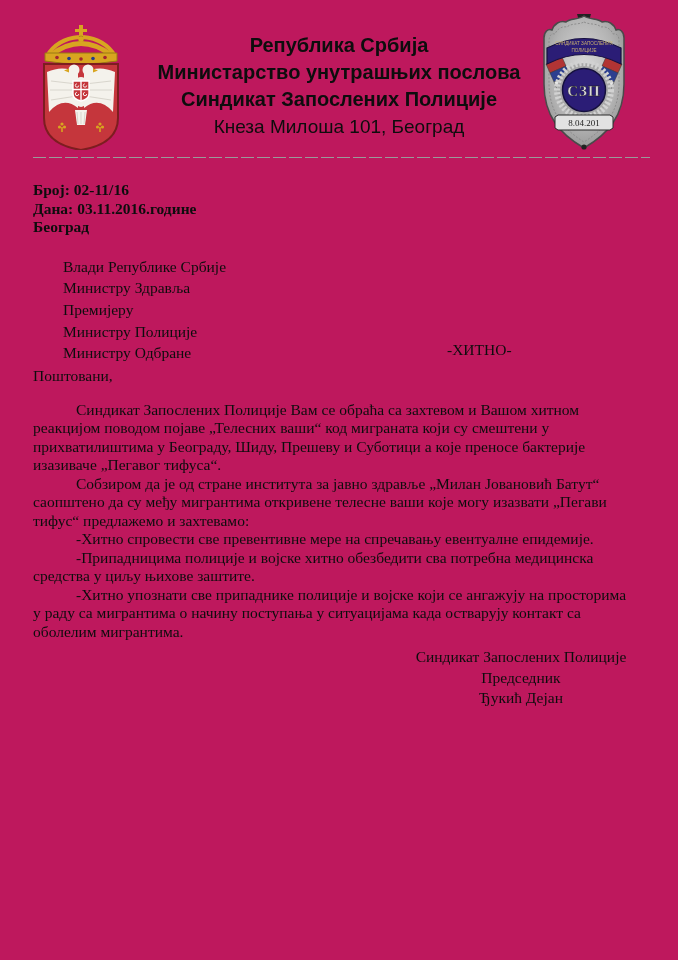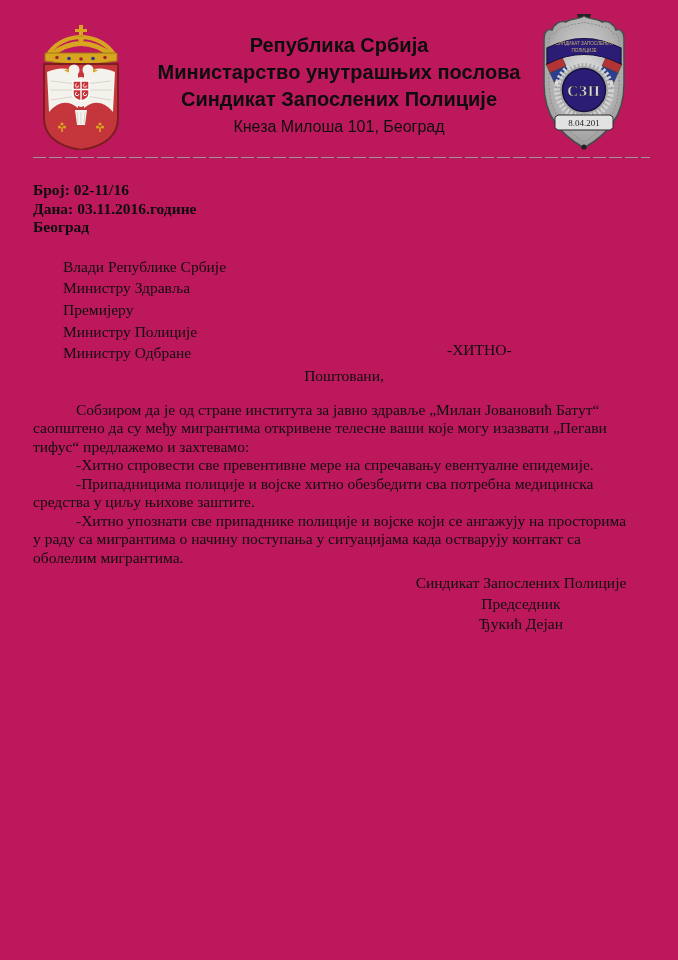--- a/index.html
+++ b/index.html
@@ -10,32 +10,32 @@
   }
   
   .header { position:absolute; top:0; left:0; width:678px; height:158px; }
   .arms  { position:absolute; left:35px; top:24px; width:92px; height:126px; }
   .badge { position:absolute; left:538px; top:14px; width:92px; height:138px; }
   .org-block {
     position:absolute; left:0; top:32px; width:678px; text-align:center;
     font-family:"Liberation Sans", sans-serif;
   }
   .org-line   { font-weight:bold; font-size:20px; line-height:27px; white-space:nowrap; }
-  .address-line { font-weight:normal; font-size:16px; line-height:27px; white-space:nowrap; }
+  .address-line { font-weight:normal; font-size:19px; line-height:27px; white-space:nowrap; }
   .rule {
     position:absolute; left:33px; right:28px; top:157px; height:1px;
     background:repeating-linear-gradient(to right, var(--rule-gray) 0 13px, transparent 13px 16px);
   }
   
   .content { position:absolute; left:33px; top:158px; width:622px;font-family:Liberation Serif, serif; }
   .ref-block { margin-top:23px; font-weight:bold; font-size:15.5px; line-height:18.5px; }
   .recipients { position:relative; margin-top:19px; margin-left:30px;
                 font-size:15.5px; line-height:21.7px; }
   .urgent { position:absolute; left:384px; bottom:3px; white-space:nowrap; }
-  .salutation { margin-top:3px; font-size:15.5px; line-height:18.5px;text-align:center; }
+  .salutation { margin-top:3px; font-size:15.5px; line-height:18.5px; }
   .body-text { margin-top:15px; font-size:15.5px; line-height:18.5px; }
   .para { white-space:pre; text-indent:43px; }
   .signature { margin-top:6px; margin-left:368px; width:240px; text-align:center;
                font-size:15.5px; line-height:20.5px; }
   svg text { user-select:none; }
 </style>
 </head>
 <body>
 
 <div class="page">
@@ -161,20 +161,24 @@
           <div>Премијеру</div>
           <div>Министру Полиције</div>
           <div>Министру Одбране</div>
         </div>
       <span class="urgent">-ХИТНО-</span>
     </div>
 
     <div class="salutation">Поштовани,</div>
 
     <div class="body-text">
+        <div class="para">Синдикат Запослених Полиције Вам се обраћа са захтевом и Вашом хитном
+реакцијом поводом појаве „Телесних ваши“ код миграната који су смештени у
+прихватилиштима у Београду, Шиду, Прешеву и Суботици а које преносе бактерије
+изазиваче „Пегавог тифуса“.</div>
         <div class="para">Собзиром да је од стране института за јавно здравље „Милан Јовановић Батут“
 саопштено да су међу мигрантима откривене телесне ваши које могу изазвати „Пегави
 тифус“ предлажемо и захтевамо:</div>
         <div class="para">-Хитно спровести све превентивне мере на спречавању евентуалне епидемије.</div>
         <div class="para">-Припадницима полиције и војске хитно обезбедити сва потребна медицинска
 средства у циљу њихове заштите.</div>
         <div class="para">-Хитно упознати све припаднике полиције и војске који се ангажују на просторима
 у раду са мигрантима о начину поступања у ситуацијама када остварују контакт са
 оболелим мигрантима.</div>
       </div>

